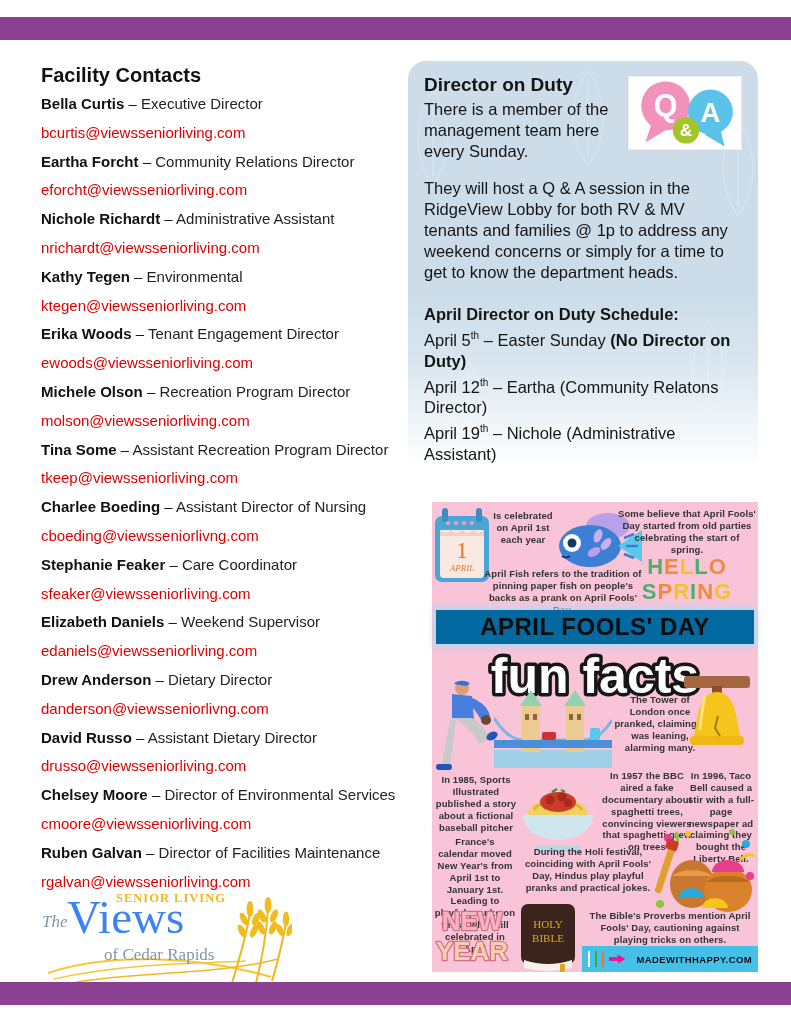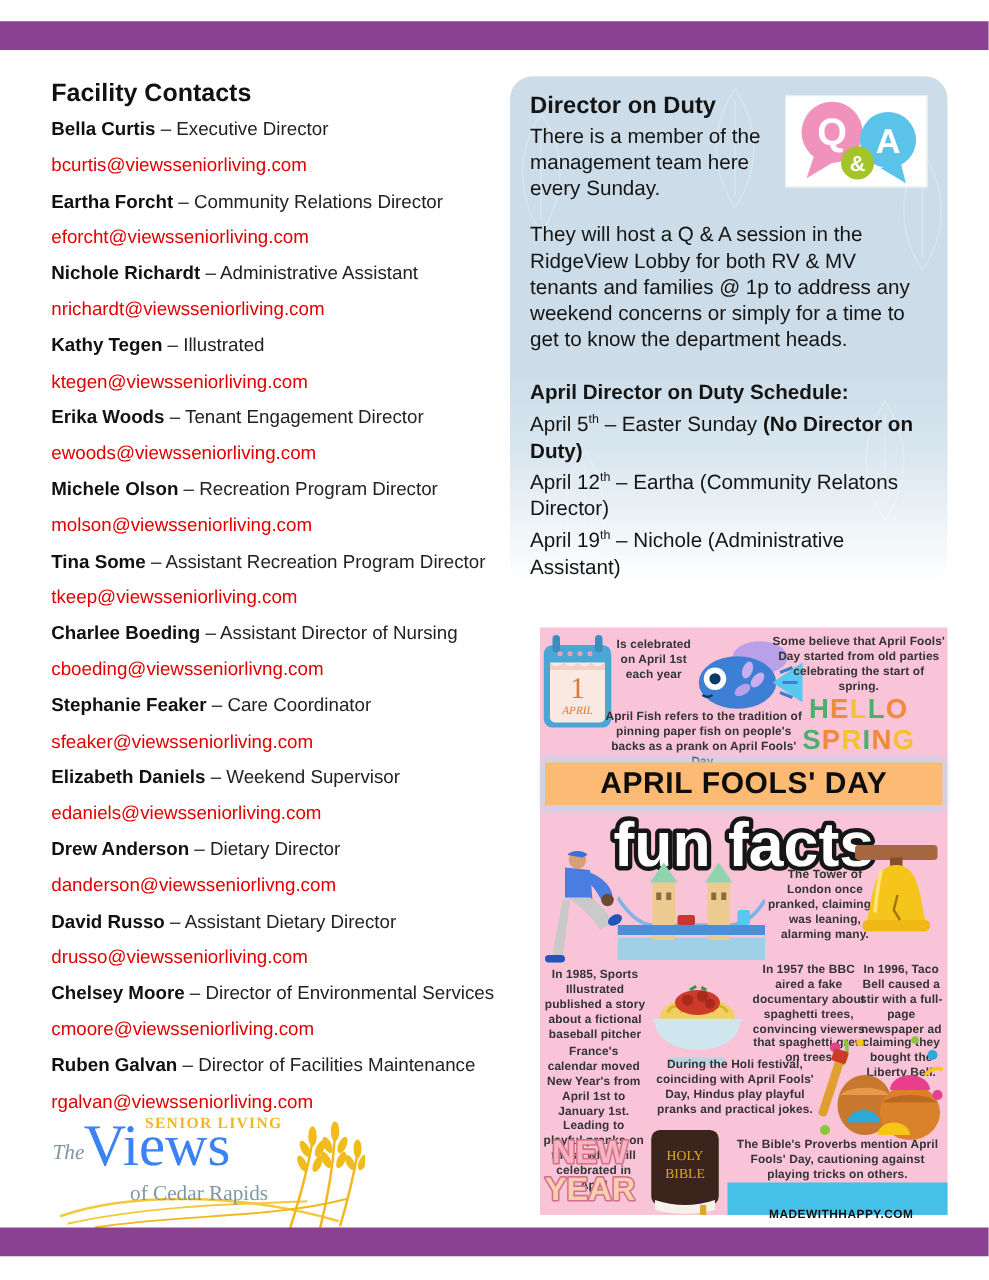--- a/index.html
+++ b/index.html
@@ -55,21 +55,21 @@
   .sched-title { font-weight:bold; margin-top:21px !important; }
   .sched-line sup { font-size:10px; }
   .sched-line b { font-weight:bold; }
 
   
   .ig { position:absolute; left:425px; top:488px; width:340px; height:492px; background:#ffffff; }
   .ig-pink { position:absolute; left:7px; top:14px; width:326px; height:470px; background:#f9c3d8; }
   .ig-pink > div, .ig-pink > svg { position:absolute; }
   .fact { font-size:9.5px; font-weight:bold; color:#333333; text-align:center; line-height:1.25;
           letter-spacing:0.1px; }
-  .banner { background:#fdba74; box-shadow:0 0 7px 2px #a8dff2; display:flex; align-items:center;
+  .banner { background:#0369a1; box-shadow:0 0 7px 2px #a8dff2; display:flex; align-items:center;
             justify-content:center; }
   .banner span { font-size:24px; font-weight:900; color:#0d0d0d; letter-spacing:0.5px; }
   .hello-spring div { font-size:22px; font-weight:900; letter-spacing:1px; line-height:25px;
                       text-align:center; }
   .footer-strip { background:#45c0e8; display:flex; align-items:center; padding:0 6px; gap:5px; }
   .flagbar { width:4px; height:16px; display:inline-block; }
   .footer-site { font-size:9.5px; font-weight:bold; color:#111; letter-spacing:0.4px; margin-left:6px; }
 </style>
 </head>
 <body>
@@ -99,21 +99,21 @@
         <div class="contact">
           <p><b>Nichole Richardt</b>
             <span class="dash">–</span>
             <span class="role">Administrative Assistant</span></p>
           <p><a class="email">nrichardt@viewsseniorliving.com</a></p>
         </div>
 
         <div class="contact">
           <p><b>Kathy Tegen</b>
             <span class="dash">–</span>
-            <span class="role">Illustrated</span></p>
+            <span class="role">Environmental</span></p>
           <p><a class="email">ktegen@viewsseniorliving.com</a></p>
         </div>
 
         <div class="contact">
           <p><b>Erika Woods</b>
             <span class="dash">–</span>
             <span class="role">Tenant Engagement Director</span></p>
           <p><a class="email">ewoods@viewsseniorliving.com</a></p>
         </div>
 
@@ -401,21 +401,21 @@
       <svg style="left:84px; top:400px;" width="62" height="70" viewBox="0 0 62 70">
         <rect x="5" y="2" width="54" height="60" rx="7" fill="#3a241c"></rect>
         <path d="M8 58 q24 8 48 0 l0 8 q-24 6 -48 0 Z" fill="#f5f2ea"></path>
         <rect x="44" y="62" width="5" height="8" fill="#d9a826"></rect>
         <text x="32" y="26" text-anchor="middle" font-size="11" fill="#d9a826" font-family="Liberation Serif, serif">HOLY</text>
         <text x="32" y="40" text-anchor="middle" font-size="11" fill="#d9a826" font-family="Liberation Serif, serif">BIBLE</text>
       </svg>
 
       <div class="fact" style="left:152px; top:408px; width:172px;">The Bible's Proverbs mention April Fools' Day, cautioning against playing tricks on others.</div>
 
-      <div class="footer-strip" style="left:150px; top:444px; width:176px; height:26px;flex-direction:column;">
+      <div class="footer-strip" style="left:150px; top:444px; width:176px; height:26px;">
         <span class="flagbar" style="background:#ffffff;"></span>
         <span class="flagbar" style="background:#3aa65c;"></span>
         <span class="flagbar" style="background:#f07820;"></span>
         <svg width="34" height="18" viewBox="0 0 34 18">
           <rect x="0" y="5" width="18" height="8" fill="#f0148c"></rect>
           <path d="M18 0 L34 9 L18 18 Z" fill="#f0148c"></path>
         </svg>
         <span class="footer-site">MADEWITHHAPPY.COM</span>
       </div>
 

